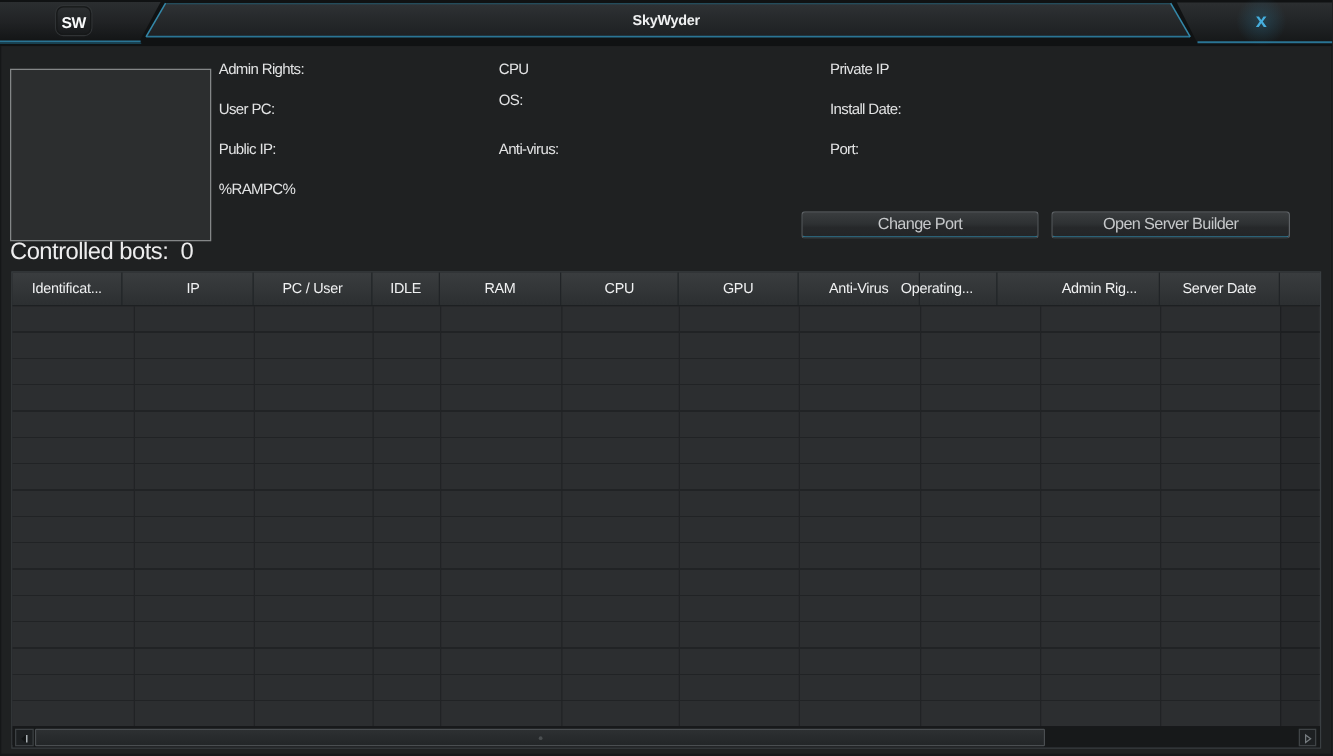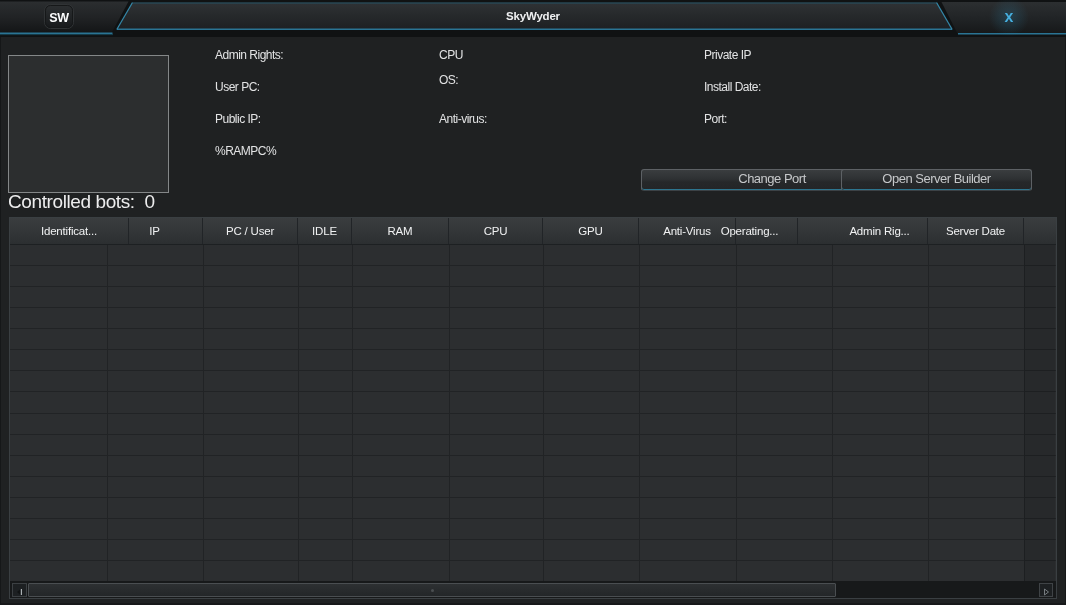--- a/index.html
+++ b/index.html
@@ -1,19 +1,19 @@
 <!DOCTYPE html>
 <html><head>
 <meta charset="utf-8">
 <style>
 html,body{margin:0;padding:0;background:#1f2122;}
 body{width:1066px;height:605px;overflow:hidden;font-family:"Liberation Sans",sans-serif;position:relative;}
 #win{position:absolute;left:0;top:0;width:1066px;height:605px;background:#1f2122;}
 #frame{position:absolute;left:0;top:37px;width:1066px;height:568px;box-shadow:inset 1px 0 0 #151718,inset -1px 0 0 #161819,inset 0 -2px 0 #17181a;z-index:5;pointer-events:none;}
-.lbl{position:absolute;font-size:12px;letter-spacing:-0.5px;color:#e2e3e4;line-height:12px;white-space:pre;margin-left:40px;}
+.lbl{position:absolute;font-size:12px;letter-spacing:-0.5px;color:#e2e3e4;line-height:12px;white-space:pre;}
 #picbox{position:absolute;left:8px;top:55px;width:159px;height:136px;background:#2c2e2f;border:1px solid #848788;}
 #cbots{position:absolute;left:8px;top:195px;font-size:19px;letter-spacing:-0.4px;color:#ededee;line-height:13px;white-space:pre;}
 .btn{position:absolute;height:20px;border:1px solid #5d6165;border-bottom-color:#3c4246;border-radius:3px;box-shadow:inset 0 -1px 0 rgba(47,132,162,0.85);
  background:linear-gradient(to bottom,#3a3d3f 0%,#2e3133 45%,#26282a 60%,#232527 100%);
  color:#c6c8ca;font-size:13px;letter-spacing:-0.5px;text-align:center;line-height:17.5px;}
 #tbl{position:absolute;left:9px;top:217px;width:1046px;height:380px;border:1px solid #3a3f42;background:#17191a;}
 #thead{position:absolute;left:0;top:0;width:1046px;height:26px;background:linear-gradient(to bottom,#3a3d3f,#2c2f31);border-bottom:1px solid #1d2022;}
 .th{position:absolute;top:0;height:26px;color:#f0f1f2;font-size:11.5px;letter-spacing:-0.2px;text-align:center;line-height:26px;border-right:1px solid #212427;box-sizing:border-box;}
 #tbody{position:absolute;left:0;top:27px;width:1046px;height:336px;background:#2c2e30;
  background-image:repeating-linear-gradient(to bottom,transparent 0,transparent 20.07px,#212325 20.07px,#212325 21.07px);}
@@ -81,26 +81,26 @@
 <div class="lbl" style="left:175px;top:113px;">Public IP:</div>
 <div class="lbl" style="left:175px;top:145px;">%RAMPC%</div>
 <div class="lbl" style="left:399px;top:49px;">CPU</div>
 <div class="lbl" style="left:399px;top:74px;">OS:</div>
 <div class="lbl" style="left:399px;top:113px;">Anti-virus:</div>
 <div class="lbl" style="left:664px;top:49px;">Private IP</div>
 <div class="lbl" style="left:664px;top:81px;">Install Date:</div>
 <div class="lbl" style="left:664px;top:113px;text-align:center;">Port:</div>
 <div id="cbots">Controlled bots:  0</div>
 
-<div class="btn" style="left:641px;top:169px;width:188px;padding-left:36px;">Change Port</div>
+<div class="btn" style="left:641px;top:169px;width:188px;">Change Port</div>
 <div class="btn" style="left:841px;top:169px;width:189px;">Open Server Builder</div>
 
 <div id="tbl">
  <div id="thead">
-  <div class="th" style="left:0px;width:119px;">Identificat...</div>
+  <div class="th" style="left:0px;width:88px;">Identificat...</div>
   <div class="th" style="left:97px;width:96px;">IP</div>
   <div class="th" style="left:193px;width:95px;">PC / User</div>
   <div class="th" style="left:288px;width:54px;">IDLE</div>
   <div class="th" style="left:342px;width:97px;">RAM</div>
   <div class="th" style="left:439px;width:94px;">CPU</div>
   <div class="th" style="left:533px;width:96px;">GPU</div>
   <div class="th" style="left:629px;width:97px;">Anti-Virus</div>
   <div class="th" style="left:692px;width:96px;">Operating...</div>
   <div class="th" style="left:822px;width:96px;">Admin Rig...</div>
   <div class="th" style="left:918px;width:96px;">Server Date</div>

